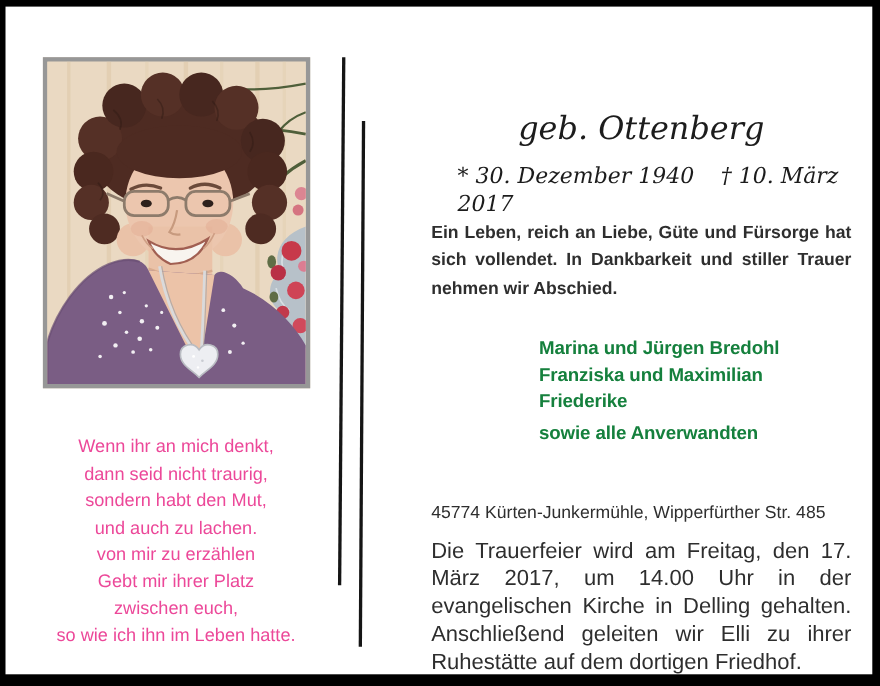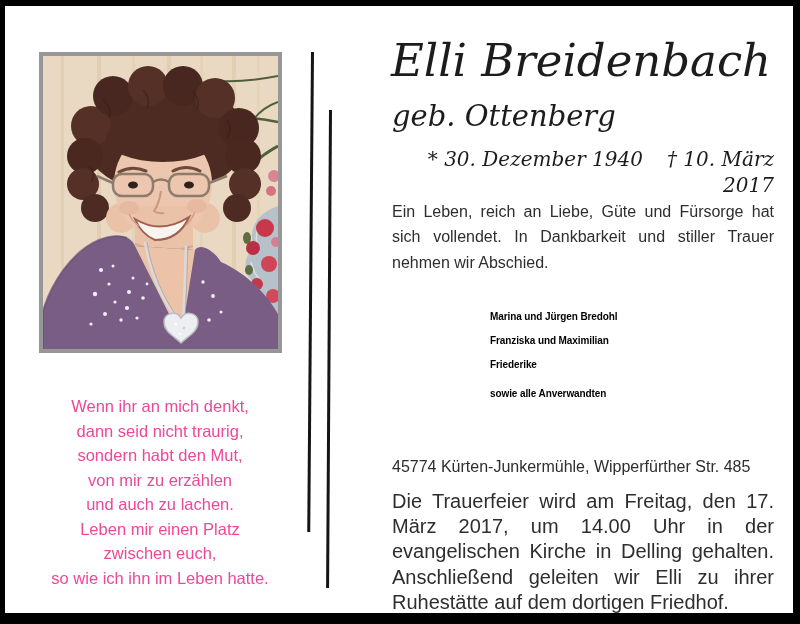--- a/index.html
+++ b/index.html
@@ -28,36 +28,36 @@
     text-align:center;font-size:16.5px;line-height:24.5px;color:#ec4899;
   }
 
   .serif-head{font-family:"DejaVu Serif","Liberation Serif",serif;font-style:italic;color:#1c1c1c;}
   .deceased-name{
     position:absolute;left:388px;top:36px;width:386px;
     font-size:45px;line-height:50px;text-align:center;font-weight:500;
   }
   .maiden-name{
     position:absolute;left:392px;top:99px;width:382px;
-    font-size:29px;line-height:34px;
+    font-size:29px;line-height:34px;text-align:center;
   }
   .dates{
-    position:absolute;left:392px;top:146px;width:382px;
-    font-size:20px;line-height:26px;text-align:right;
+    position:absolute;left:416px;top:146px;width:382px;
+    font-size:20px;line-height:26px;text-align:left;
   }
   .dates .sep{display:inline-block;width:24px;}
 
   .intro{
     position:absolute;left:392px;top:199px;width:382px;
-    font-size:16px;line-height:25.4px;color:#2e2e2e;text-align:justify;
+    font-size:16px;line-height:25.4px;color:#2e2e2e;text-align:justify;font-weight:bold;
   }
   .mourners{
     position:absolute;left:392px;top:305px;width:390px;
     padding-left:98px;box-sizing:border-box;
-    font-size:10px;font-weight:bold;line-height:24px;color:#000000;
+    font-size:17px;font-weight:bold;line-height:24px;color:#15803d;
     letter-spacing:-0.1px;
   }
   .mourners .group-gap{margin-top:5px;}
   .address{
     position:absolute;left:392px;top:456px;width:400px;
     font-size:16px;line-height:22px;color:#2e2e2e;white-space:nowrap;
   }
   .funeral{
     position:absolute;left:392px;top:489px;width:382px;
     font-size:20px;line-height:25.2px;color:#2e2e2e;text-align:justify;
@@ -211,28 +211,27 @@
     </svg>
   </div>
 
   <div class="divider divider-a"></div>
   <div class="divider divider-b"></div>
 
   <div class="poem">
     <div>Wenn ihr an mich denkt,</div>
     <div>dann seid nicht traurig,</div>
     <div>sondern habt den Mut,</div>
+    <div>und auch zu lachen.</div>
     <div>von mir zu erzählen</div>
-    <div>und auch zu lachen.</div>
-    <div>Leben mir einen Platz</div>
+    <div>Gebt mir ihrer Platz</div>
     <div>zwischen euch,</div>
     <div>so wie ich ihn im Leben hatte.</div>
   </div>
 
-  <div class="deceased-name serif-head">Elli Breidenbach</div>
   <div class="maiden-name serif-head">geb. Ottenberg</div>
 
   <div class="dates serif-head">
     <span>* 30. Dezember 1940</span><span class="sep"></span><span>† 10. März 2017</span>
   </div>
 
   <div class="intro">Ein Leben, reich an Liebe, Güte und Fürsorge hat sich vollendet. In Dankbarkeit und stiller Trauer nehmen wir Abschied.</div>
 
   <div class="mourners">
     <div>Marina und Jürgen Bredohl</div>

